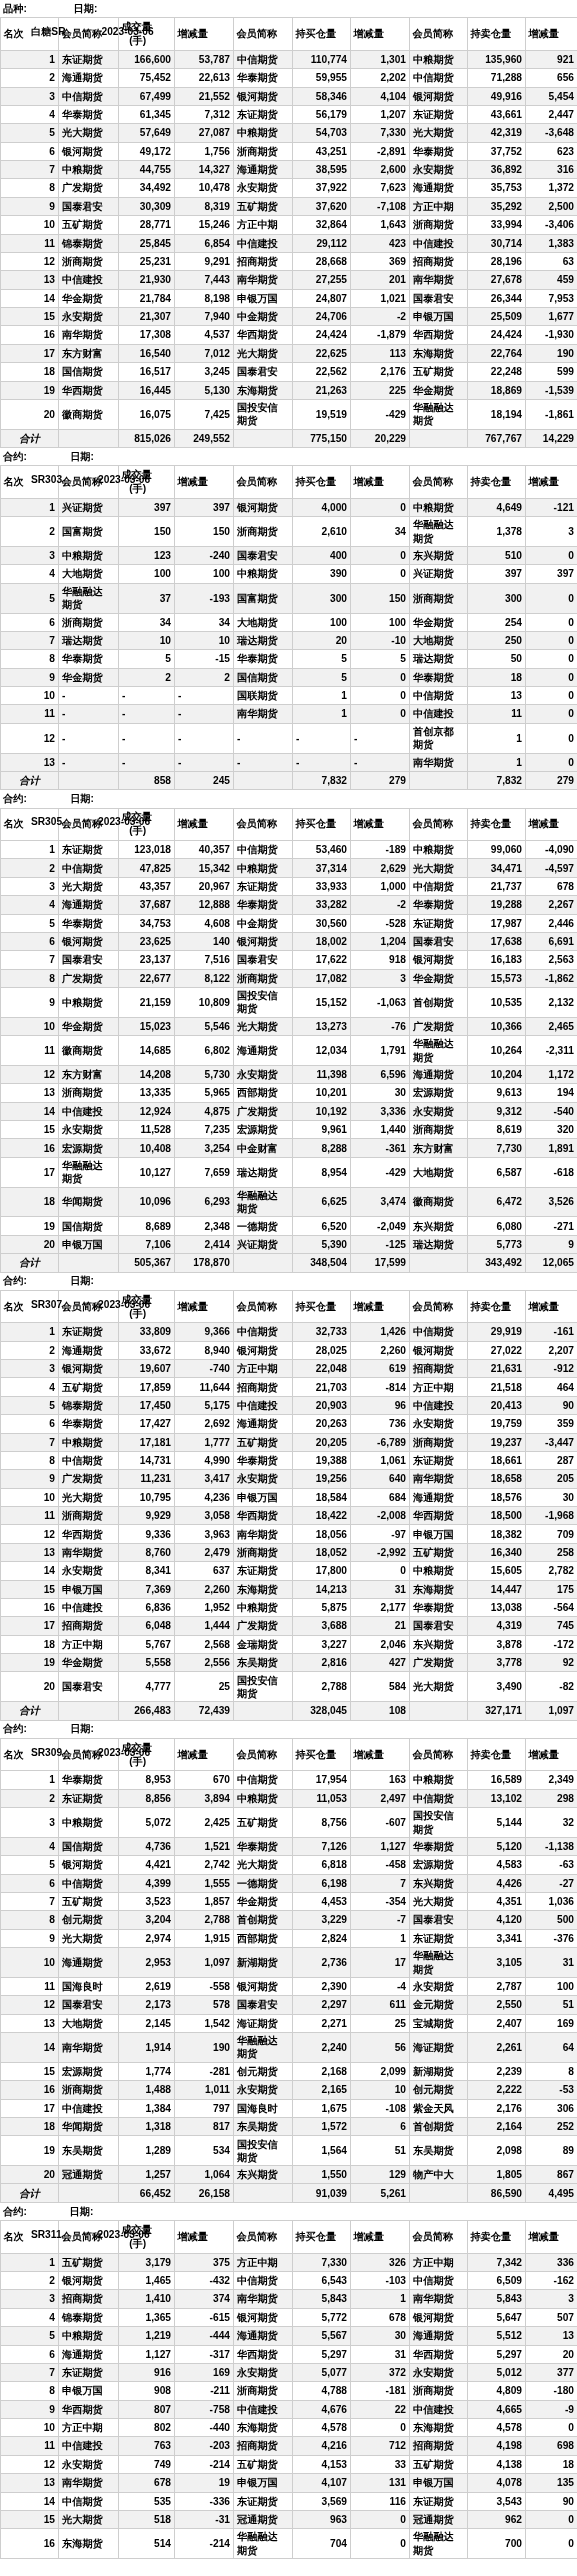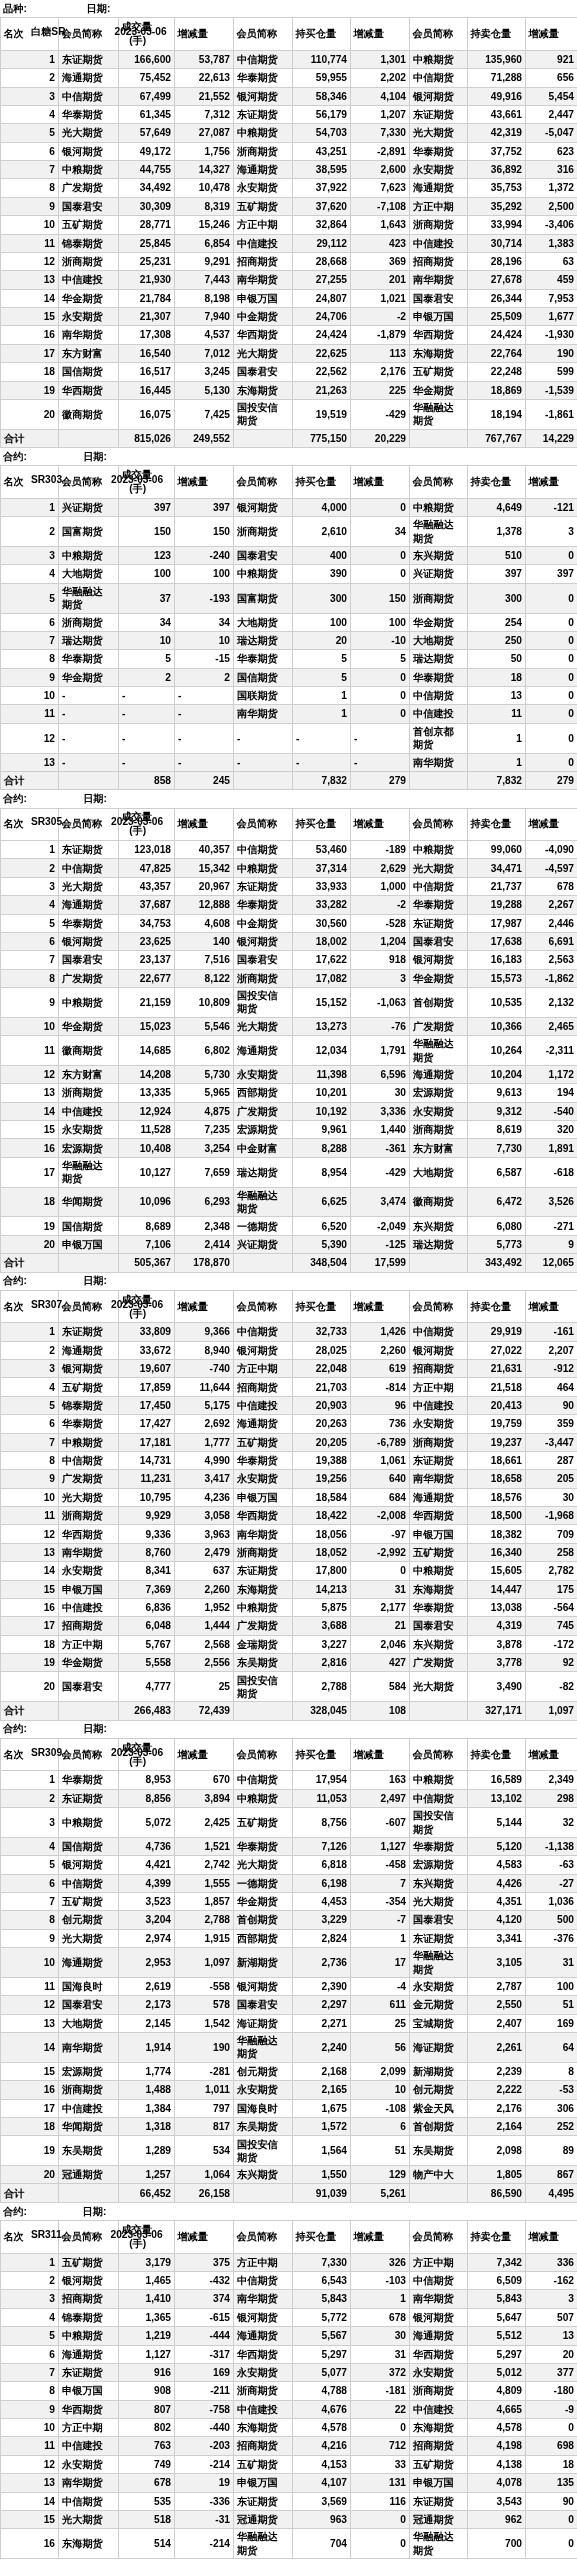--- a/index.html
+++ b/index.html
@@ -1,32 +1,32 @@
 <!DOCTYPE html>
 <html style="font-size:9.6px"><head>
 <meta charset="utf-8">
 <style>
   html,body{margin:0;padding:0;background:#ffffff;}
   body{width:577px;color:#000;font-family:"Liberation Sans",sans-serif;font-weight:700;}
   section{width:577px;}
   .sec-title{height:17.4px;display:flex;align-items:center;font-size:10.2px;padding-left:3px;background:#fff;}
   .t-value{margin-left:4.2px;margin-top:46px;}
-  .t-date{margin-left:21px;}
+  .t-date{margin-left:8px;}
   table{border-collapse:collapse;table-layout:fixed;width:577px;}
   th,td{border:1.2px solid #cecece;vertical-align:middle;font-size:10.2px;overflow:hidden;}
   th{height:29px;text-align:left;padding:1.2px 2.4px;background:#ffffff;font-weight:700;}
   th .sub{padding-left:7.8px;}
   td{height:15px;padding:1.2px 3px;line-height:13.2px;background:#ffffff;}
   td.num,td.rank{text-align:right;}
   td.na{text-align:left;}
   td.mem{text-align:left;}
   .m-inner{display:inline-block;max-width:46px;text-align:left;word-break:break-all;}
   tr.shade td{background:#f1f1f1;}
   tr.total td{background:#f1f1f1;}
-  tr.total td.t-label-cell{text-align:left;}
+  tr.total td.t-label-cell{text-align:center;font-style:italic;}
 </style>
 </head>
 <body>
 
 <div id="report">
   <section>
     <div class="sec-title">
       <span class="t-label">品种:</span>
       <span class="t-value">白糖SR</span>
       <span class="t-label t-date">日期:</span>
@@ -132,21 +132,21 @@
           <tr class="shade">
             <td class="rank">5</td>
             <td class="mem"><span class="m-inner">光大期货</span></td>
             <td class="num">57,649</td>
             <td class="num">27,087</td>
             <td class="mem"><span class="m-inner">中粮期货</span></td>
             <td class="num">54,703</td>
             <td class="num">7,330</td>
             <td class="mem"><span class="m-inner">光大期货</span></td>
             <td class="num">42,319</td>
-            <td class="num">-5,047</td>
+            <td class="num">-3,648</td>
           </tr>
           <tr>
             <td class="rank">6</td>
             <td class="mem"><span class="m-inner">银河期货</span></td>
             <td class="num">49,172</td>
             <td class="num">1,756</td>
             <td class="mem"><span class="m-inner">浙商期货</span></td>
             <td class="num">43,251</td>
             <td class="num">-2,891</td>
             <td class="mem"><span class="m-inner">华泰期货</span></td>

